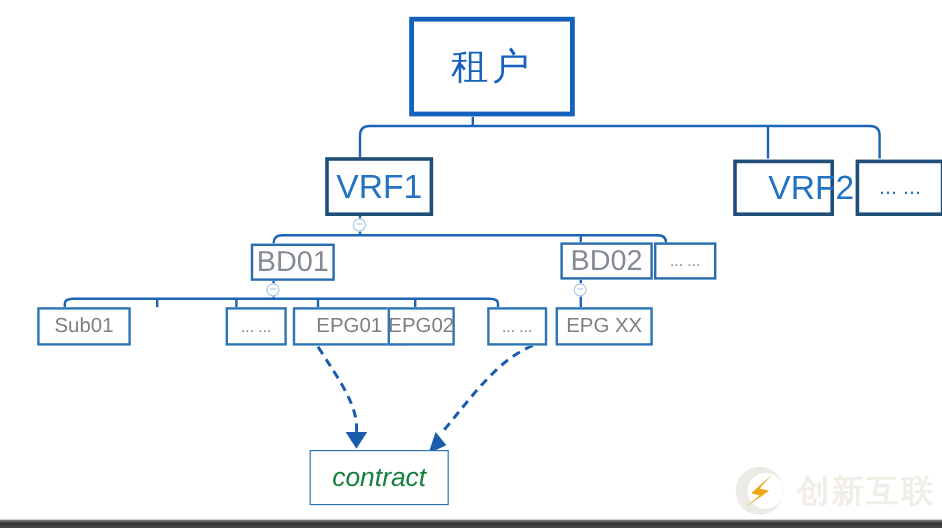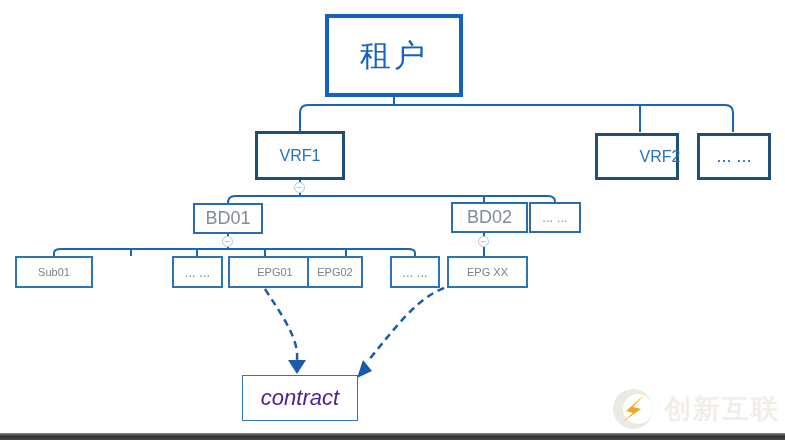--- a/index.html
+++ b/index.html
@@ -3,45 +3,45 @@
 <meta charset="utf-8">
 <style>
   html,body{margin:0;padding:0;background:#fff;}
   .stage{
     position:relative;width:785px;height:442px;background:#ffffff;
     font-family:"Liberation Sans","DejaVu Sans",sans-serif;overflow:hidden;
   }
   .connector-svg{position:absolute;left:0;top:0;z-index:0;}
   .node{
     position:absolute;display:flex;align-items:center;justify-content:center;
-    background:#ffffff;box-sizing:border-box;z-index:1;white-space:nowrap;
+    background:#ffffff;box-sizing:border-box;z-index:1;white-space:nowrap;margin-left:16px;
   }
   .root-node{
     left:325px;top:14px;width:138px;height:83px;
     border:4px solid #1461BE;color:#1461BE;font-size:31px;letter-spacing:3px;
   }
-  .vrf-node{border:3px solid #1F4E79;color:#2273C3;font-size:16px;}
+  .vrf-node{border:3px solid #1F4E79;color:#2273C3;font-size:28px;}
   #vrf1{left:255px;top:131px;width:90px;height:49px;}
   #vrf2{left:595px;top:133px;width:84px;height:47px;padding-left:46px;}
   #vrf-more{left:697px;top:133px;width:74px;height:47px;font-size:18px;}
-  .bd-node{border:2px solid #2A6CB0;color:#848B94;font-size:18px;}
+  .bd-node{border:2px solid #2A6CB0;color:#848B94;font-size:24px;}
   #bd01{left:193px;top:203px;width:70px;height:31px;}
   #bd02{left:451px;top:202px;width:77px;height:31px;}
   #bd-more{left:529px;top:202px;width:52px;height:31px;font-size:13px;}
-  .leaf-node{border:2px solid #2E75B6;color:#7F7F7F;font-size:11px;}
+  .leaf-node{border:2px solid #2E75B6;color:#7F7F7F;font-size:17px;}
   #sub01{left:15px;top:256px;width:78px;height:32px;}
   #sub02{left:95px;top:256px;width:73px;height:32px;}
   #sub-more{left:172px;top:256px;width:51px;height:32px;font-size:13px;}
   #epg01{left:228px;top:256px;width:94px;height:32px;}
   #epg02{left:307px;top:256px;width:56px;height:32px;}
   #epg-more{left:390px;top:256px;width:50px;height:32px;font-size:13px;}
   #epgxx{left:447px;top:256px;width:81px;height:32px;}
   .contract-node{
     left:242px;top:375px;width:116px;height:46px;
-    border:1.5px solid #2E75B6;color:#4c1d95;font-style:italic;font-size:22px;
+    border:1.5px solid #2E75B6;color:#15803d;font-style:italic;font-size:22px;
   }
   .minus-badge{
     position:absolute;width:11px;height:11px;border:1px solid #A9C7E5;border-radius:50%;
     background:#fff;color:#98B6D4;font-size:10px;line-height:9px;text-align:center;
     box-sizing:border-box;z-index:2;
   }
   #minus-vrf1{left:294px;top:182px;}
   #minus-bd01{left:222px;top:236px;}
   #minus-bd02{left:478px;top:236px;}
   .watermark{

